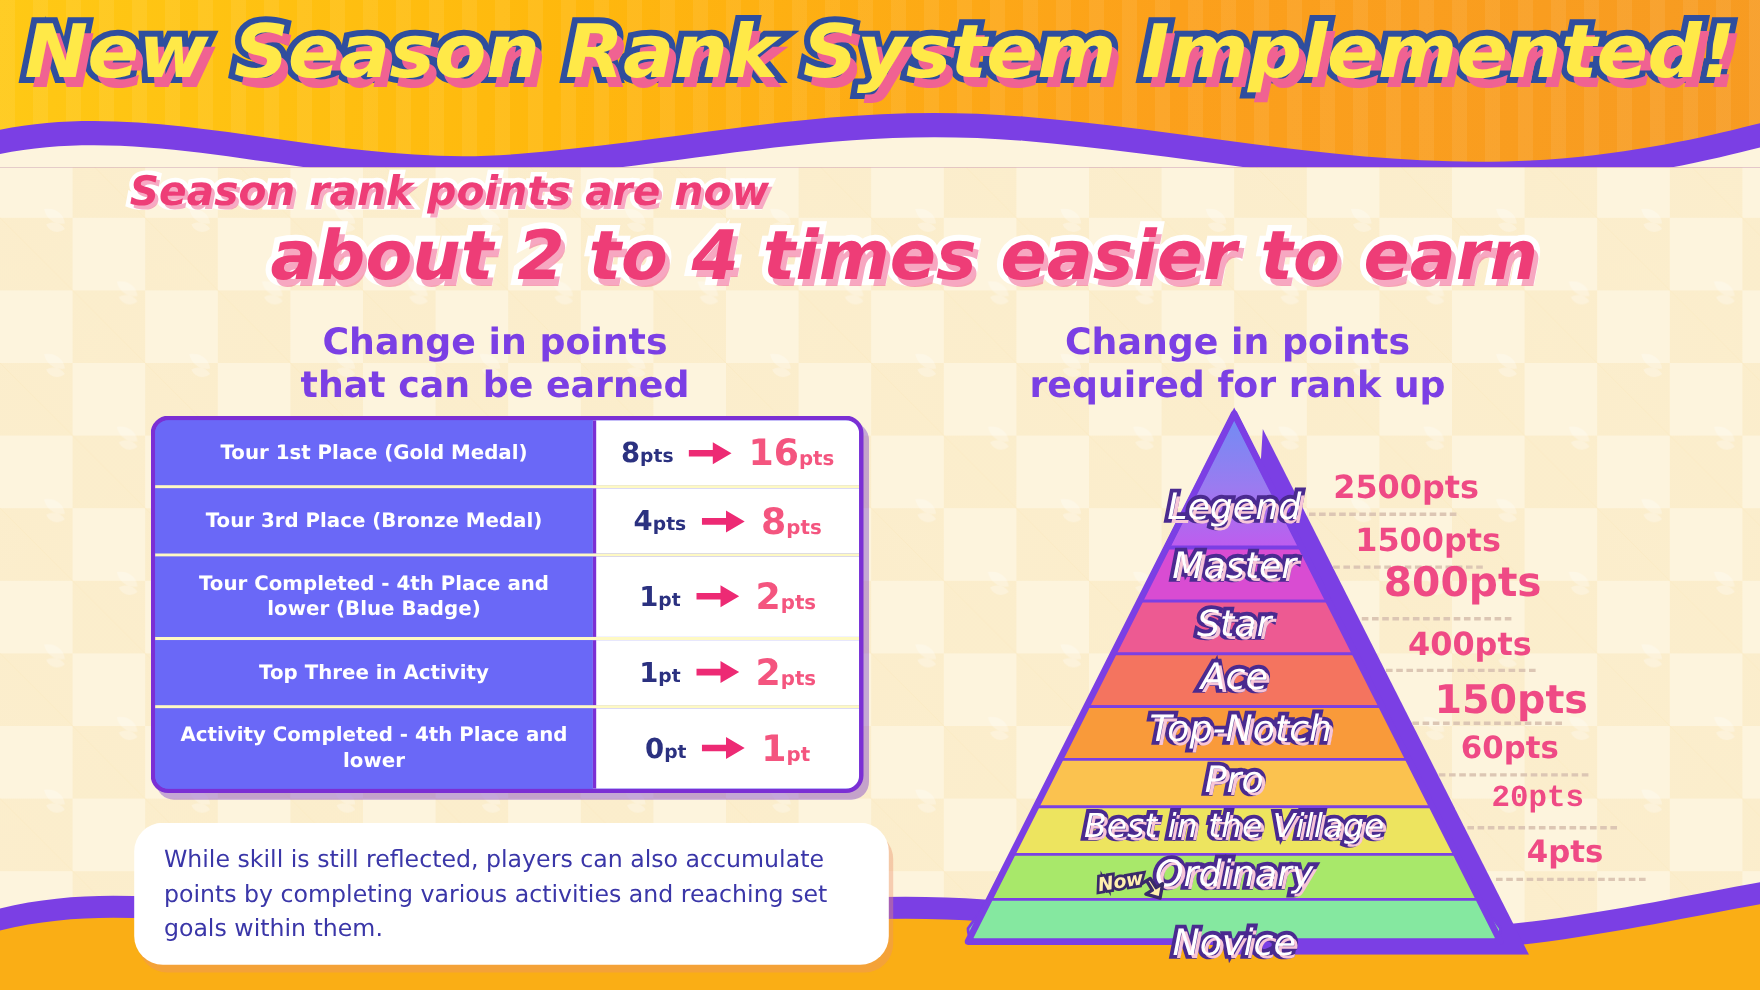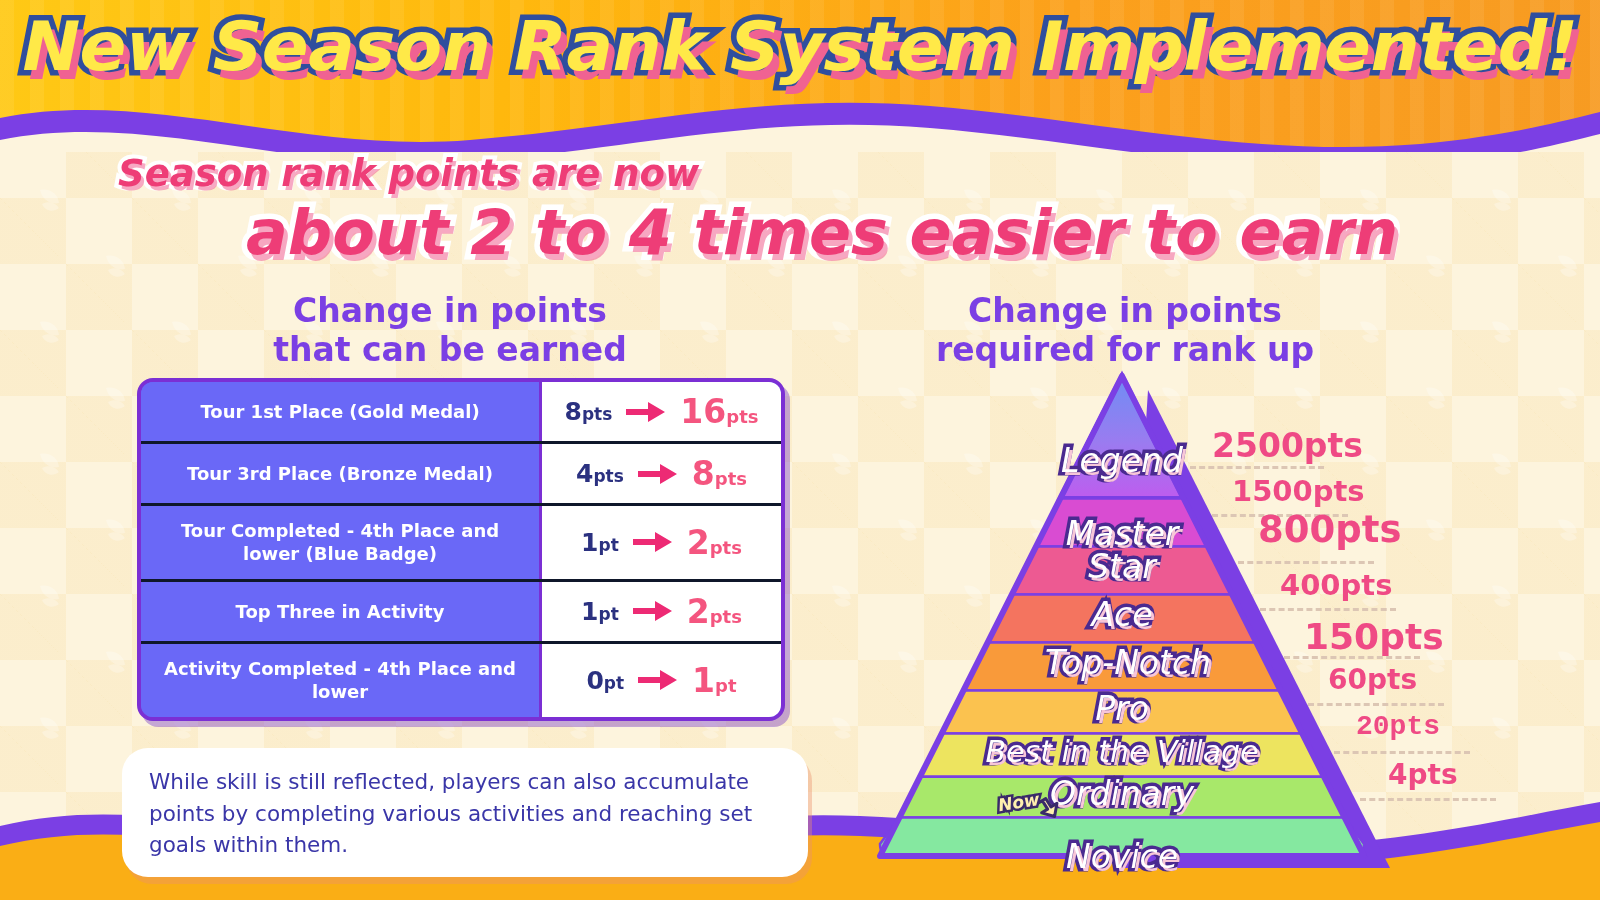--- a/index.html
+++ b/index.html
@@ -127,21 +127,21 @@
     width: 648px;
     border: 4px solid #7B2FD4;
     border-radius: 16px;
     background: #6A68F7;
     overflow: hidden;
     box-shadow: 5px 6px 0 rgba(120,60,200,.42);
   }
   .trow {
     display: flex;
     align-items: stretch;
-    border-bottom: 3px solid #0f172a;
+    border-bottom: 3px solid #fef9c3;
   }
   .trow:last-child { border-bottom: none; }
 
   .tcell-label {
     width: 398px;
     background: #6A68F7;
     color: #FFFFFF;
     font-family: "DejaVu Sans", sans-serif;
     font-size: 18px;
     font-weight: 700;
@@ -476,35 +476,35 @@
         <path d="M176.09,178.39999999999998 L347.90999999999997,178.39999999999998 L372.11,226.4 L151.89,226.4 Z" fill="#ED5A92" stroke="#7B3FE4" stroke-width="2.5"></path>
         <path d="M151.89,226.4 L372.11,226.4 L396.31,274.40000000000003 L127.69,274.40000000000003 Z" fill="#F4745F" stroke="#7B3FE4" stroke-width="2.5"></path>
         <path d="M127.69,274.40000000000003 L396.31,274.40000000000003 L420.51,322.40000000000003 L103.48999999999998,322.40000000000003 Z" fill="#F99A3A" stroke="#7B3FE4" stroke-width="2.5"></path>
         <path d="M103.48999999999998,322.40000000000003 L420.51,322.40000000000003 L442.28999999999996,365.6 L81.71000000000001,365.6 Z" fill="#FBC24F" stroke="#7B3FE4" stroke-width="2.5"></path>
         <path d="M81.71000000000001,365.6 L442.28999999999996,365.6 L464.07,408.79999999999995 L59.93000000000001,408.79999999999995 Z" fill="#EDE45F" stroke="#7B3FE4" stroke-width="2.5"></path>
         <path d="M59.93000000000001,408.79999999999995 L464.07,408.79999999999995 L484.64,449.6 L39.359999999999985,449.6 Z" fill="#A8E86A" stroke="#7B3FE4" stroke-width="2.5"></path>
         <path d="M39.359999999999985,449.6 L484.64,449.6 L504,476 Q504,488 492,488 L32,488 Q20,488 20,476 Z" fill="#85E8A0" stroke="#7B3FE4" stroke-width="2.5"></path>
         <path d="M262,8 L504,488 L20,488 Z" fill="none" stroke="#7B3FE4" stroke-width="6" stroke-linejoin="round"></path>
       </svg>
       <div class="tier-label" style="left: 262px; font-size: 33px; top: 73.028px;">Legend</div>
-      <div class="tier-label" style="left: 262px; font-size: 33px; top: 146px;">Master</div>
+      <div class="tier-label" style="left: 262px; font-size: 33px; top: 126px;">Master</div>
       <div class="tier-label" style="left: 262px; font-size: 33px; top: 179.3px;">Star</div>
       <div class="tier-label" style="left: 262px; font-size: 33px; top: 227.3px;">Ace</div>
       <div class="tier-label" style="left: 268px; font-size: 33px; top: 275.3px;">Top-Notch</div>
       <div class="tier-label" style="left: 262px; font-size: 33px; top: 320.9px;">Pro</div>
       <div class="tier-label" style="left: 262px; font-size: 30px; top: 366.2px;">Best in the Village</div>
       <div class="tier-label" style="left: 262px; font-size: 33px; top: 406.1px;">Ordinary</div>
       <div class="tier-label" style="left: 262px; font-size: 33px; top: 469px;">Novice</div>
       <div style="position: absolute; left: 138px; top: 424px;">
         <span class="now-badge">Now</span>
         <svg width="26" height="26" viewBox="0 0 26 26" style="position:absolute;left:40px;top:2px;">
           <path d="M4,3 L13,3 L13,13 L20,13 L11,23 L2,13 L9,13 L9,3 Z" fill="#FFF0AE" stroke="#3A2A6A" stroke-width="3" stroke-linejoin="round" transform="rotate(-32 13 13)"></path>
         </svg>
       </div>
-      <div class="pts-callout" style="left: 352px; top: 58px; font-size: 33px;">2500pts</div>
+      <div class="pts-callout" style="left: 352px; top: 58px; font-size: 29px;">2500pts</div>
       <div class="dash-line" style="left: 330px; top: 98px; width: 134px;"></div>
       <div class="pts-callout" style="left: 372px; top: 106px; font-size: 29px;">1500pts</div>
       <div class="dash-line" style="left: 352px; top: 146px; width: 136px;"></div>
       <div class="pts-callout" style="left: 398px; top: 140px; font-size: 37px;">800pts</div>
       <div class="dash-line" style="left: 378px; top: 193px; width: 136px;"></div>
       <div class="pts-callout" style="left: 420px; top: 200px; font-size: 29px;">400pts</div>
       <div class="dash-line" style="left: 400px; top: 240px; width: 136px;"></div>
       <div class="pts-callout" style="left: 444px; top: 248px; font-size: 36px;">150pts</div>
       <div class="dash-line" style="left: 424px; top: 288px; width: 136px;"></div>
       <div class="pts-callout" style="left: 468px; top: 295px; font-size: 28px;">60pts</div>

